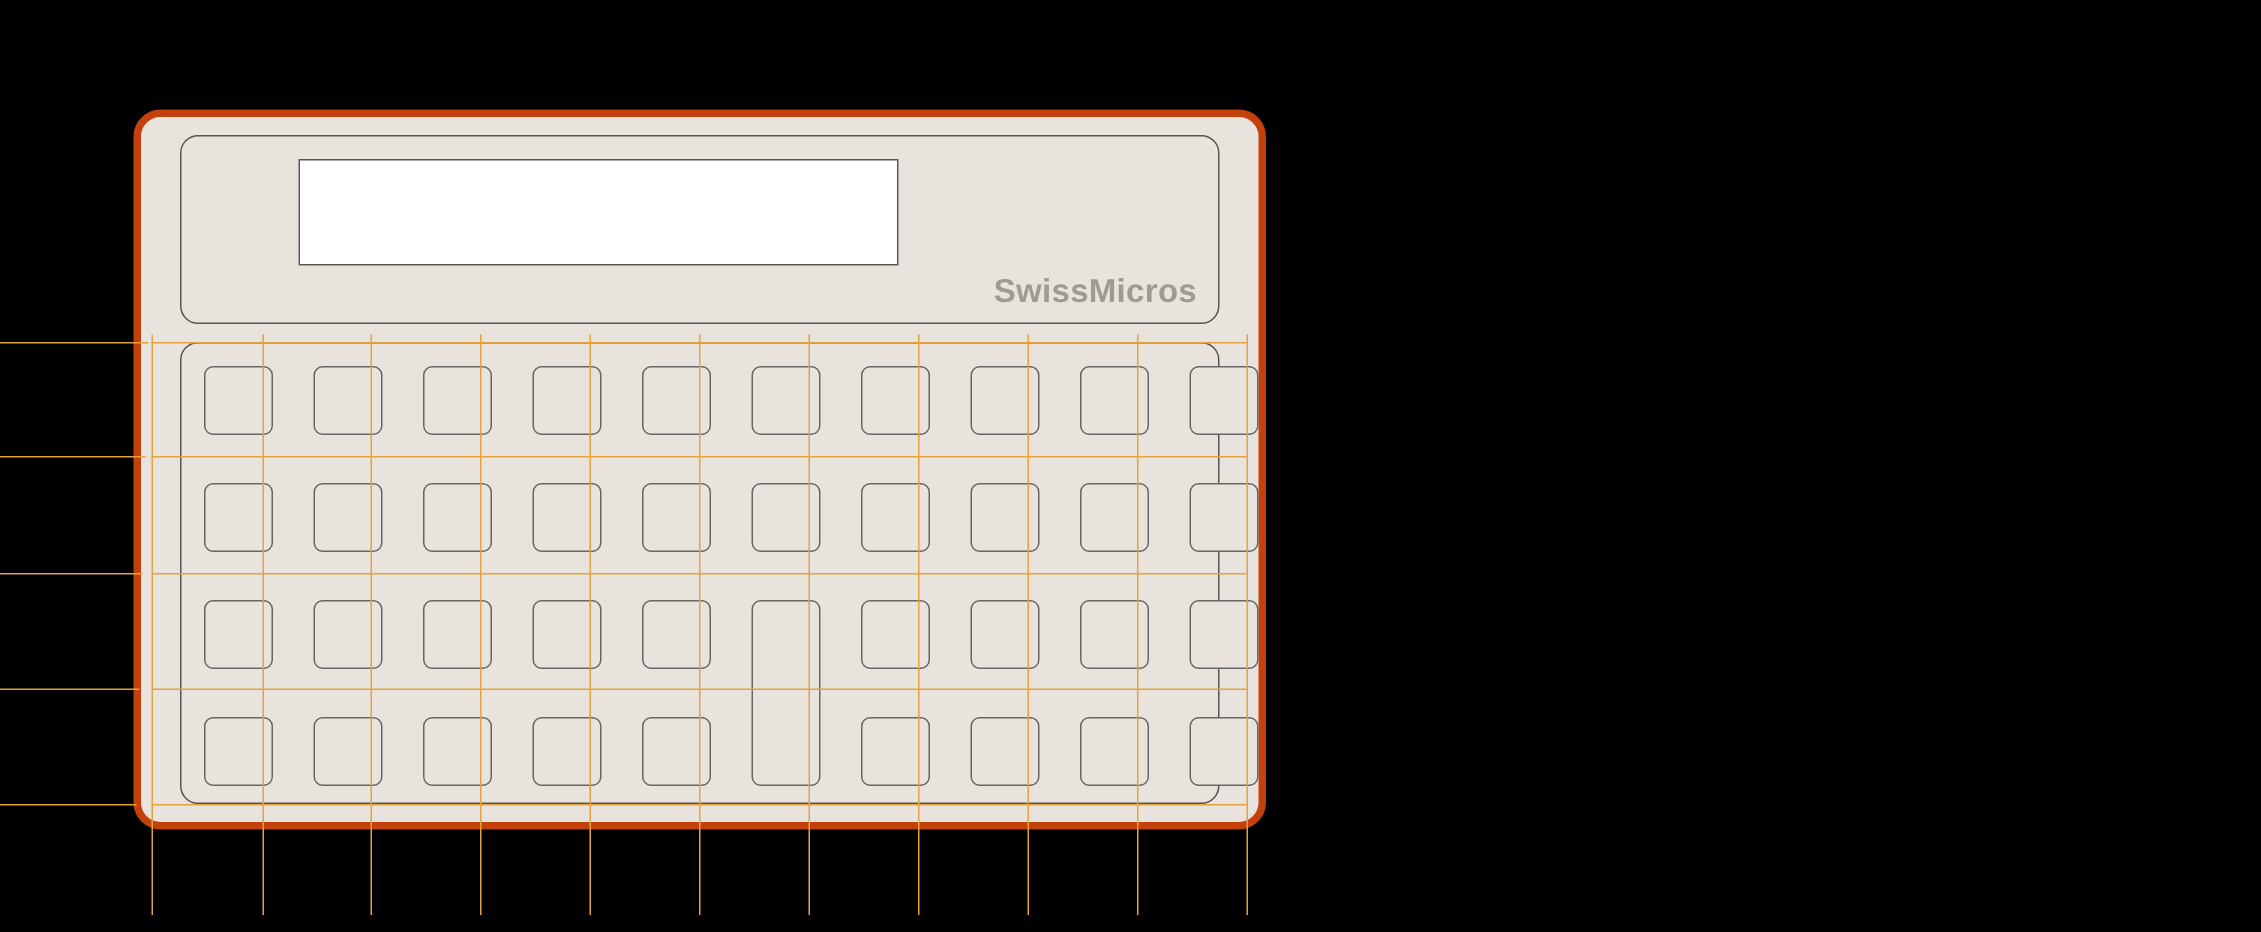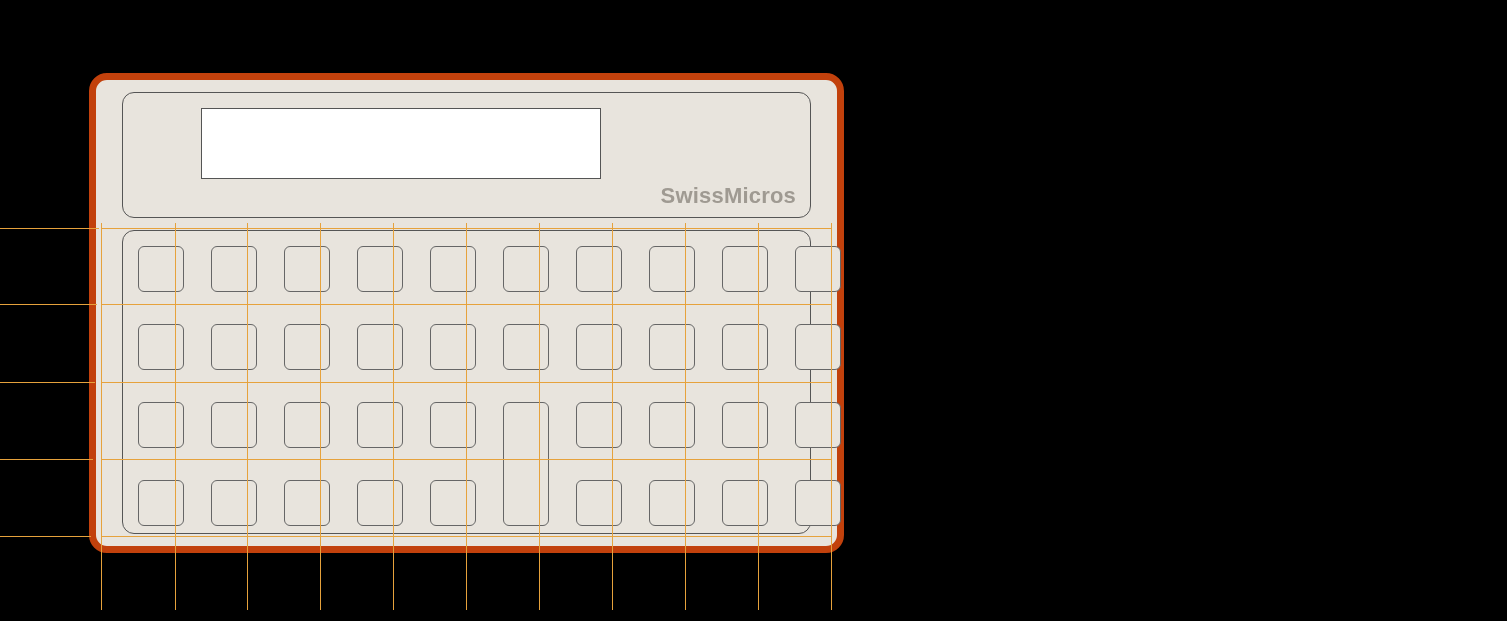--- a/index.html
+++ b/index.html
@@ -10,21 +10,21 @@
       position: relative;
       font-family: "Helvetica Neue", Arial, sans-serif;
     }
     .calc-body {
       position: absolute;
       left: 89px;
       top: 73px;
       width: 755px;
       height: 480px;
       background: #e8e4dd;
-      border: 7px solid #c2410c;
+      border: 5px solid #c2410c;
       border-radius: 18px;
     }
     .display-area {
       position: absolute;
       left: 26px;
       top: 12px;
       right: 26px;
       height: 126px;
       border: 1px solid #555;
       border-radius: 12px;

